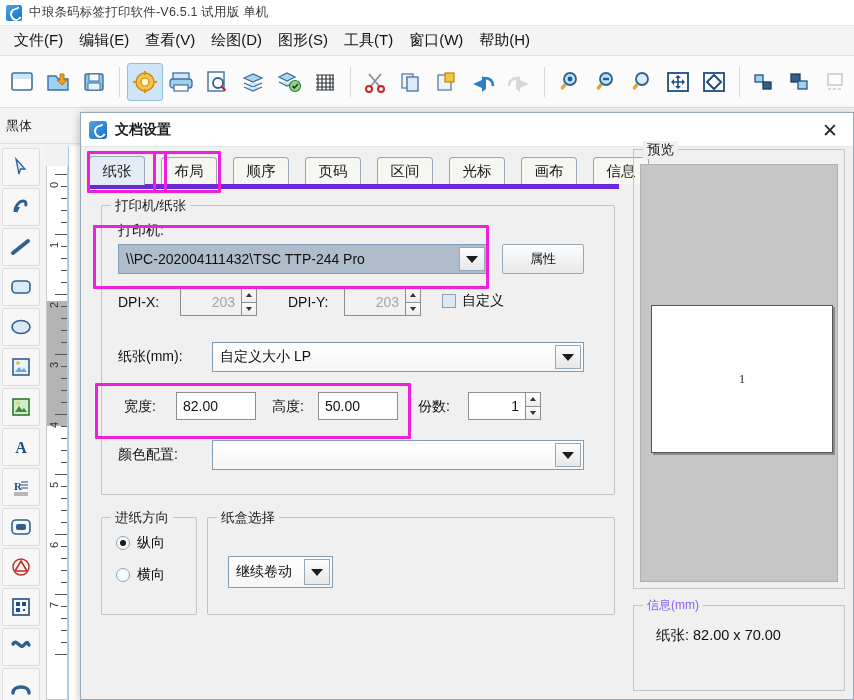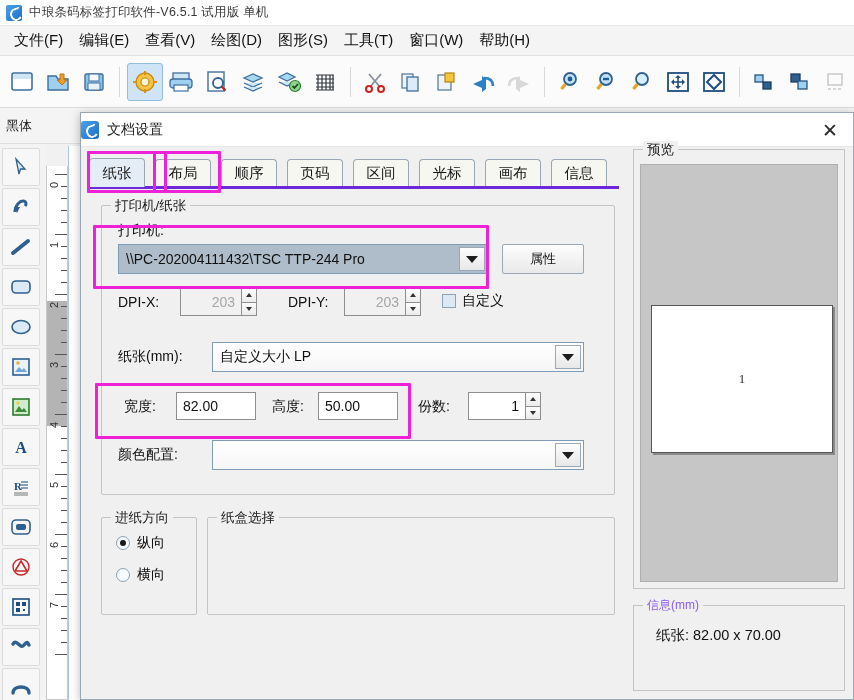--- a/index.html
+++ b/index.html
@@ -117,22 +117,22 @@
 
   
   .dialog {
     position: absolute; left: 80px; top: 112px; width: 774px; height: 588px;
     background: #f0f0f0;
     border: 1px solid #9aa7b4;
     box-shadow: 0 2px 9px rgba(0,0,0,.28);
   }
   .dlg-title {
     height: 34px; background: #ffffff;
-    display: flex; align-items: center; gap: 8px; 
-    border-bottom: 1px solid #e6e6e6; position: relative;
+    display: flex; align-items: center; gap: 8px; padding-left: 8px;
+    border-bottom: 1px solid #e6e6e6; position: relative; font-weight: bold;
   }
   .dlg-icon {
     width: 18px; height: 18px; border-radius: 3px;
     background: linear-gradient(135deg,#4aa3e8,#1b6fc4); position: relative; flex: none;
   }
   .dlg-icon::after {
     content: ""; position: absolute; left: 5px; top: 4px;
     width: 8px; height: 9px; border: 2px solid #ffffff;
     border-right-color: transparent; border-radius: 50% 10% 50% 50%;
     transform: rotate(-20deg);
@@ -140,22 +140,22 @@
   .dlg-title-text { font-size: 14px; color: #1c1c1c; }
   .dlg-close {
     position: absolute; right: 10px; top: 4px; width: 26px; height: 26px;
     display: flex; align-items: center; justify-content: center;
     font-size: 19px; color: #2a2a2a; cursor: default; line-height: 1;
   }
 
   
   .tabs {
     position: relative; height: 34px; margin: 8px 0 0 8px;
-    display: flex; align-items: flex-end; gap: 10px;
-    border-bottom: 3px solid #6d28d9; width: 530px;
+    display: flex; align-items: flex-end; gap: 16px;
+    border-bottom: 5px solid #6d28d9; width: 530px;
   }
   .tab {
     height: 27px; min-width: 56px; padding: 0 11px;
     background: #f7f7f2; border: 1px solid #9aa7b4; border-bottom: none;
     border-radius: 4px 4px 0 0;
     display: flex; align-items: center; justify-content: center;
     font-size: 14.5px; color: #161616; cursor: default;
   }
   .tab.selected {
     background: #e4ecf5; position: relative; top: 1px; height: 29px;
@@ -702,20 +702,26 @@
         </div>
         <div class="radio">
           <span class="radio-dot"></span>
           <span class="row-label">横向</span>
         </div>
       </div>
     </div>
 
     <div class="group" style="left:126px; top:404px; width:408px; height:98px;">
       <div class="legend">纸盒选择</div>
+      <div class="combo" style="position:absolute; left:20px; top:38px; width:105px; height:32px;">
+        <span>继续卷动</span>
+        <span class="arrowbox">
+            <span class="caret-down"></span>
+          </span>
+      </div>
     </div>
 
     <div class="preview-group">
       <div class="legend" style="position:absolute; top:-9px; left:9px; background:#f0f0f0; padding:0 4px; font-size:13.5px; color:#1a1a1a;">预览</div>
       <div class="preview-area">
         <div class="preview-page">1</div>
       </div>
     </div>
 
     <div class="info-group">

